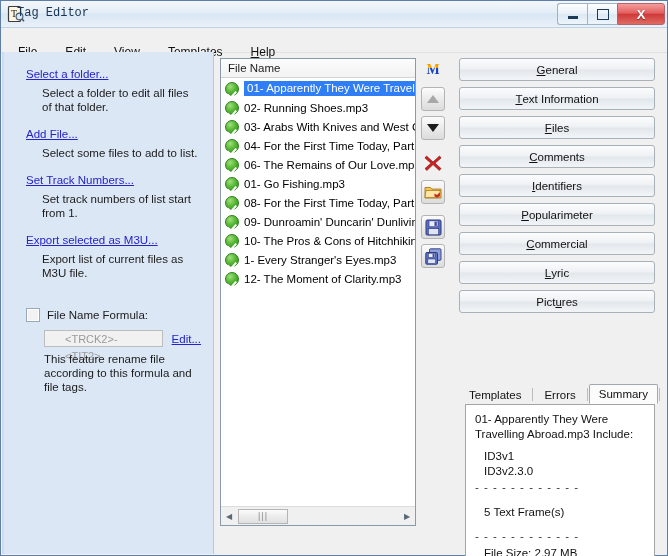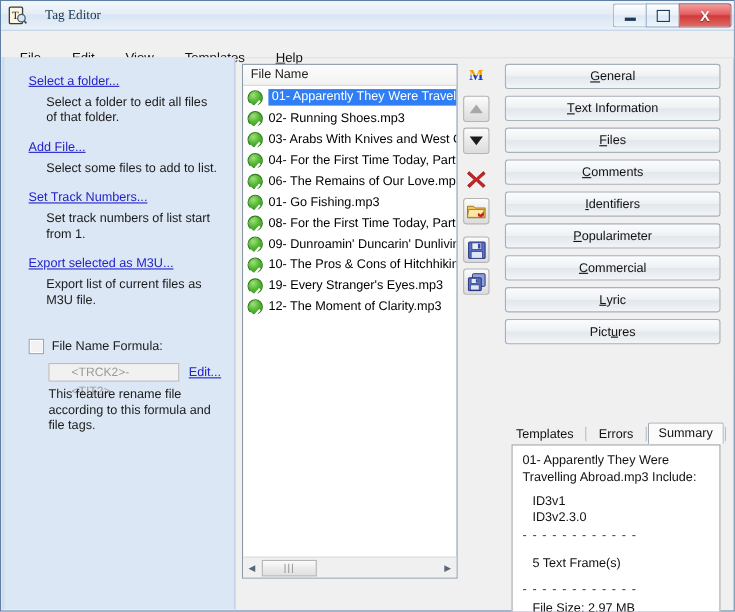--- a/index.html
+++ b/index.html
@@ -26,22 +26,22 @@
   #window{position:absolute;left:0;top:0;width:668px;height:556px;
     background:#f0f0f0;
     border:1px solid #5e7ea6;
     box-sizing:border-box;}
 
   
   #titlebar{height:26px;position:relative;
     background:linear-gradient(180deg,#f3f7fb 0%,#e4edf6 45%,#d8e6f3 50%,#e9f1f9 100%);
     border-bottom:1px solid #c0d2e4;}
   #titleicon{position:absolute;left:6px;top:4px;width:18px;height:18px;}
-  #titletext{position:absolute;left:40px;top:5px;font-size:12px;color:#16334f;
-    font-family:Liberation Serif, serif;}
+  #titletext{position:absolute;left:16px;top:5px;font-size:12px;color:#16334f;
+    font-family:Liberation Mono, monospace;}
   .wbtns{position:absolute;right:2px;top:2px;display:flex;gap:0;}
   .wbtn{width:29px;height:20px;border:1px solid #9db3c8;border-right:none;
     background:linear-gradient(180deg,#fdfefe 0%,#eaf1f8 48%,#dce8f3 52%,#eef5fb 100%);
     display:flex;align-items:center;justify-content:center;position:relative;}
   .wbtn:first-child{border-top-left-radius:3px;border-bottom-left-radius:3px;}
   .wbtn.close{width:46px;border-right:1px solid #a2515a;border-color:#b4626a;
     background:linear-gradient(180deg,#f49d9d 0%,#e35f5f 45%,#cf3a3a 52%,#e06a62 100%);
     border-top-right-radius:3px;border-bottom-right-radius:3px;}
   .minGlyph{width:10px;height:3px;background:#1d3a57;margin-top:6px;}
   .maxGlyph{width:10px;height:9px;border:1.5px solid #1d3a57;}
@@ -249,21 +249,21 @@
           <div class="flrow">
             <span class="chk"></span>
             <span class="fltext">09- Dunroamin' Duncarin' Dunlivin'.mp3</span>
           </div>
           <div class="flrow">
             <span class="chk"></span>
             <span class="fltext">10- The Pros &amp; Cons of Hitchhiking.mp3</span>
           </div>
           <div class="flrow">
             <span class="chk"></span>
-            <span class="fltext">19- Every Stranger's Eyes.mp3</span>
+            <span class="fltext">1- Every Stranger's Eyes.mp3</span>
           </div>
           <div class="flrow">
             <span class="chk"></span>
             <span class="fltext">12- The Moment of Clarity.mp3</span>
           </div>
         </div>
       <div id="flscroll">
         <div class="sb-arrow">◀</div>
         <div id="sb-thumb">|||</div>
         <div id="sb-track"></div>

